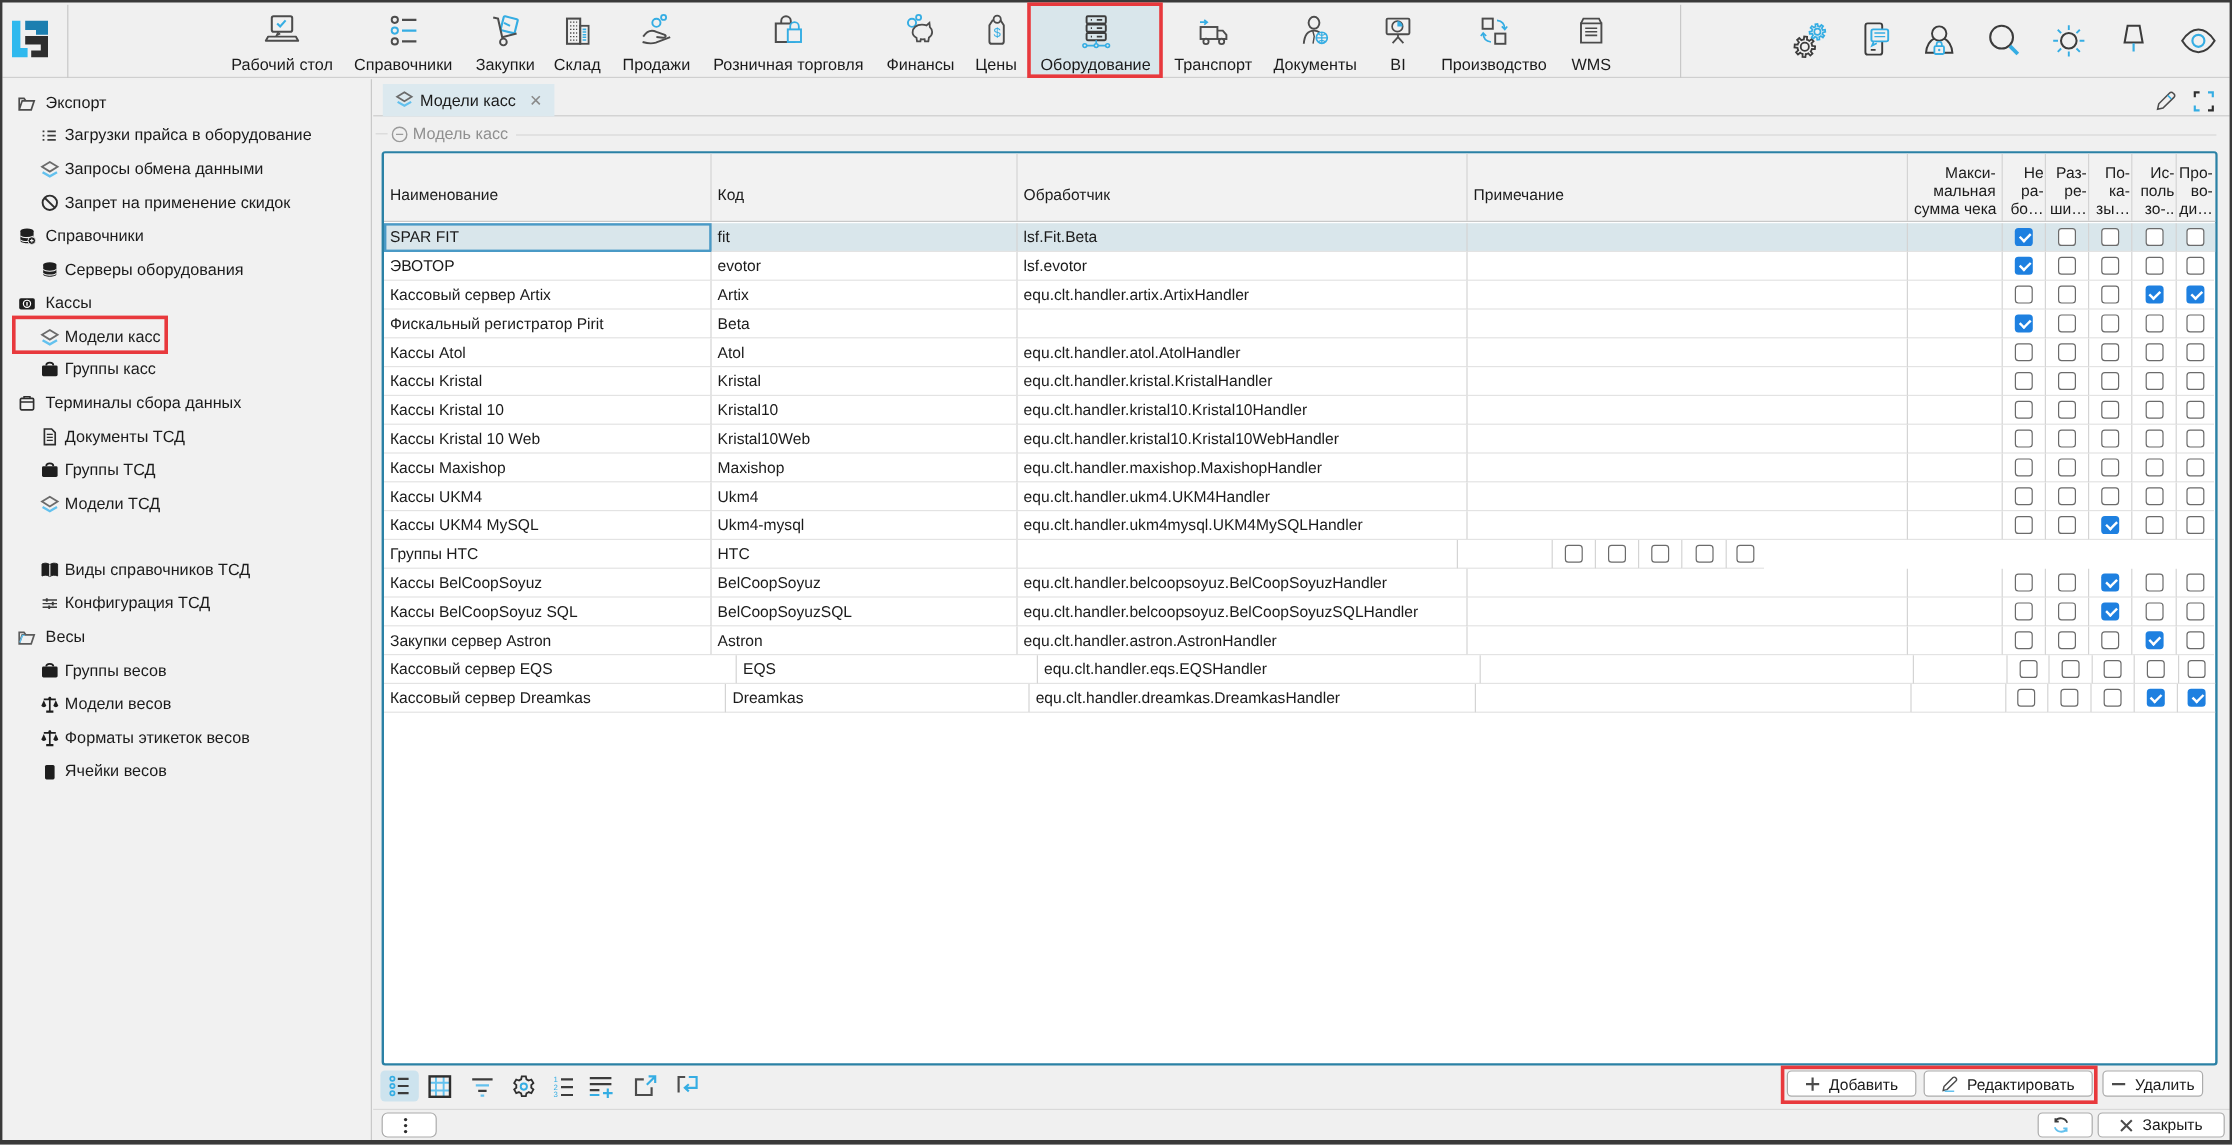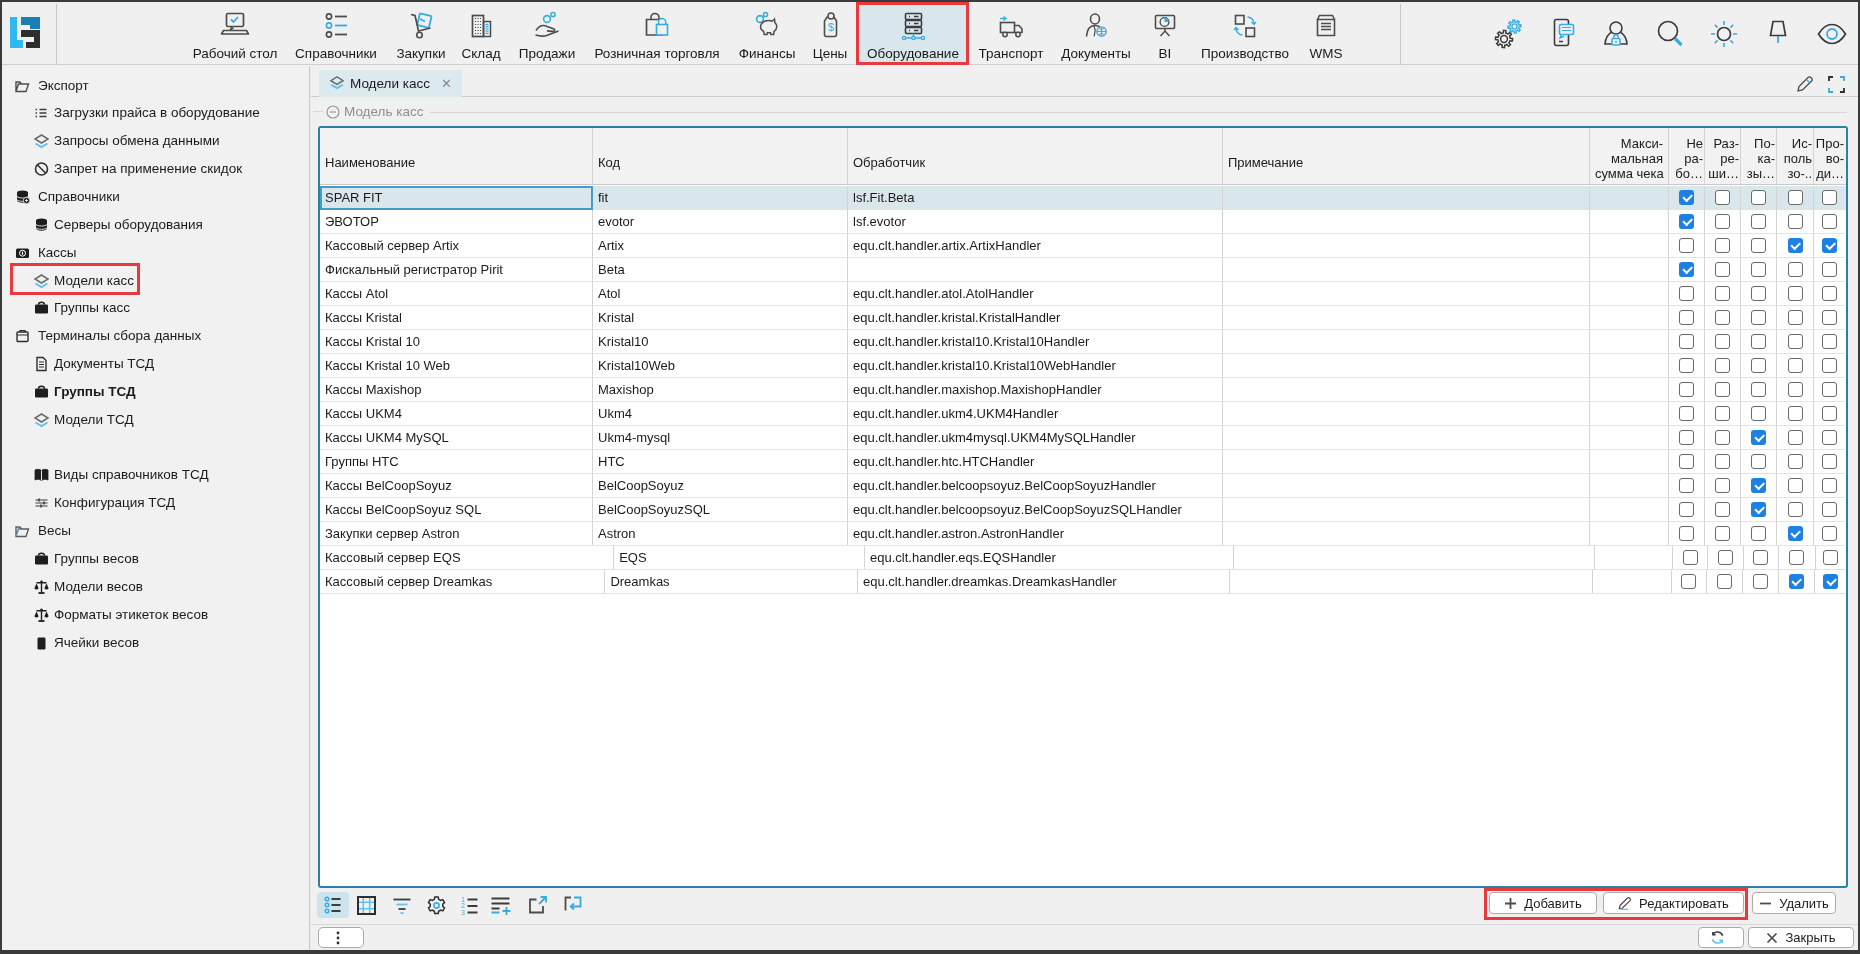--- a/index.html
+++ b/index.html
@@ -379,21 +379,21 @@
           <use href="#i-cab"></use>
         </svg>
         <span class="tx">Терминалы сбора данных</span>
       </div>
     <div class="trow l1" style="top:285.0px;left:0;width:308px;">
         <svg width="17" height="17" viewBox="0 0 17 17">
           <use href="#i-doc"></use>
         </svg>
         <span class="tx">Документы ТСД</span>
       </div>
-    <div class="trow l1" style="top:312.9px;left:0;width:252px;font-weight:bold;">
+    <div class="trow l1" style="top:312.9px;left:0;width:252px;">
         <svg width="17" height="17" viewBox="0 0 17 17">
           <use href="#i-case"></use>
         </svg>
         <span class="tx">Группы ТСД</span>
       </div>
     <div class="trow l1" style="top:340.7px;left:0;width:308px;">
         <svg width="17" height="17" viewBox="0 0 17 17">
           <use href="#i-layers"></use>
         </svg>
         <span class="tx">Модели ТСД</span>
@@ -739,21 +739,20 @@
             <div class="cell cb" style="width:37px">
               <div class="ckb"></div>
             </div>
             <div class="cell cb" style="width:31px">
               <div class="ckb"></div>
             </div>
           </div>
       <div class="row">
             <div class="cell" style="width:273px">Группы HTC</div>
             <div class="cell" style="width:255px">HTC</div>
-            <div class="cell" style="width:375px">equ.clt.handler.htc.HTCHandler</div>
             <div class="cell" style="width:367px"></div>
             <div class="cell" style="width:79px"></div>
             <div class="cell cb" style="width:36px">
               <div class="ckb"></div>
             </div>
             <div class="cell cb" style="width:36px">
               <div class="ckb"></div>
             </div>
             <div class="cell cb" style="width:36px">
               <div class="ckb"></div>

